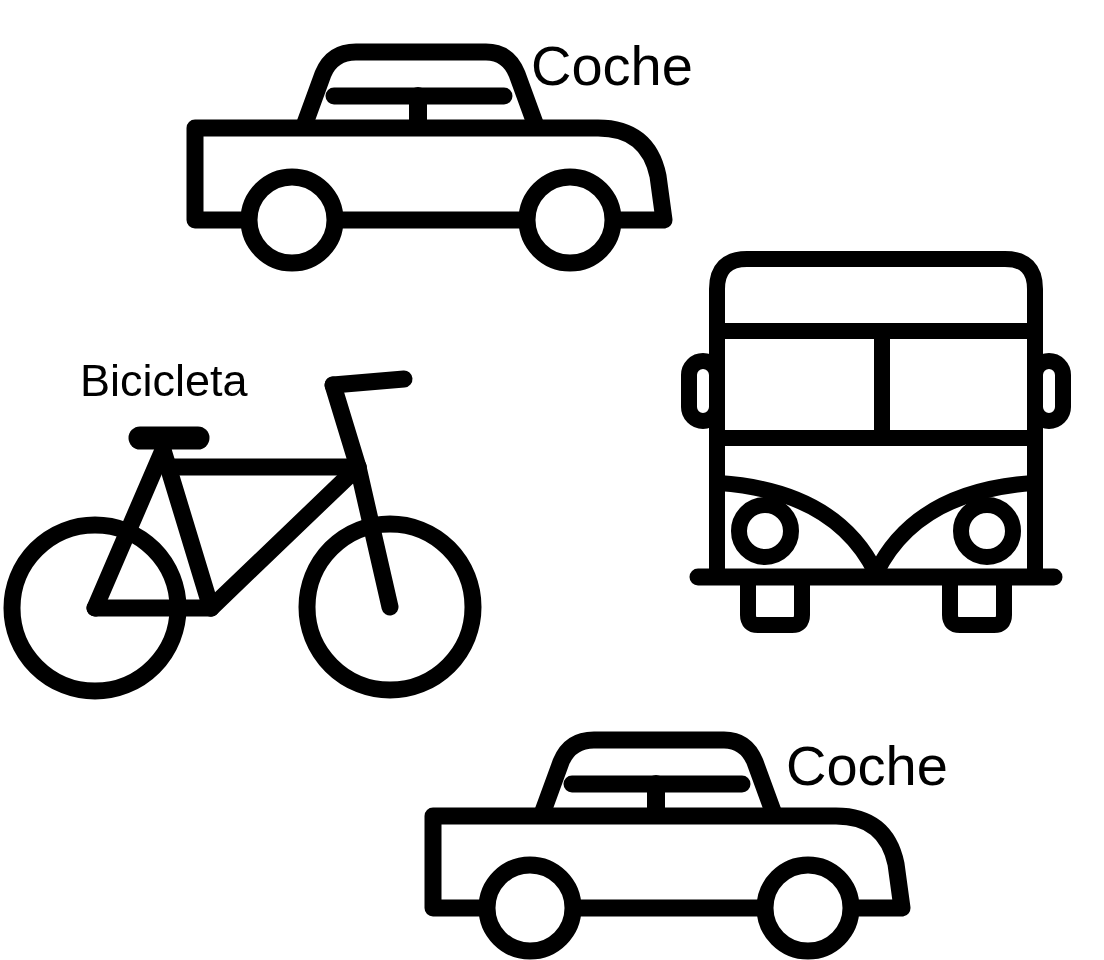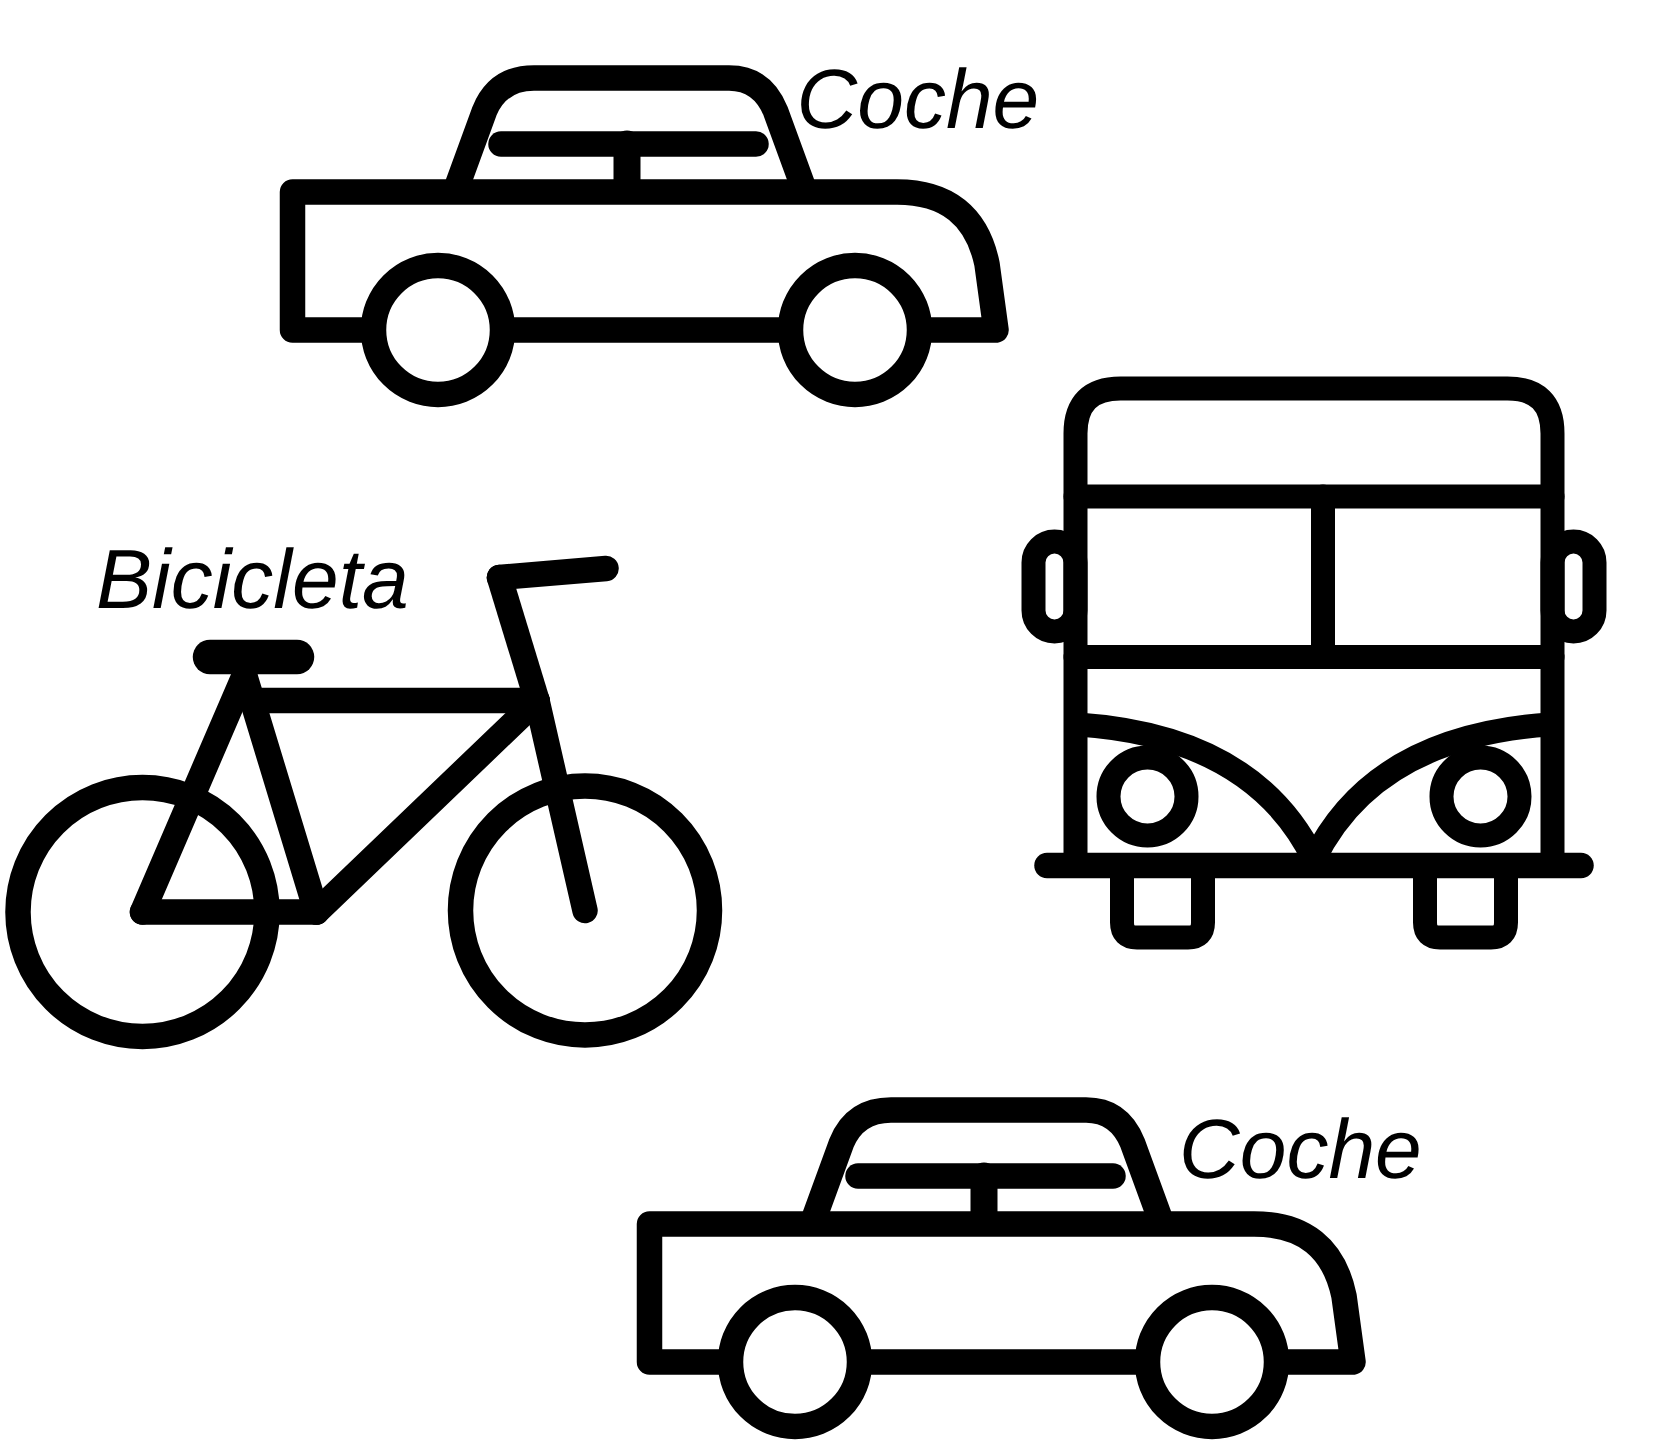--- a/index.html
+++ b/index.html
@@ -21,33 +21,32 @@
   .annotation {
     position: absolute;
     margin: 0;
     padding: 0;
     color: #000000;
     font-family: "Liberation Sans", sans-serif;
     font-weight: 400;
     line-height: 1;
     white-space: nowrap;
     user-select: none;
-    font-style: italic;
   }
   .vehicle {
     position: absolute;
   }
   .vehicle svg {
     display: block;
     overflow: visible;
   }
   
   #label-car-top   { left: 531px; top: 38px;  font-size: 56px; }
   #label-bus       { left: 767px; top: 182px; font-size: 56px; }
-  #label-bike      { left: 64px;  top: 358px; font-size: 56px; }
+  #label-bike      { left: 80px;  top: 358px; font-size: 45px; }
   #label-car-bottom{ left: 786px; top: 738px; font-size: 56px; }
 
   
   #vehicle-car-top    { left: 186px; top: 24px; }
   #vehicle-bus        { left: 686px; top: 243px; }
   #vehicle-bicycle    { left: 6px;   top: 370px; }
   #vehicle-car-bottom { left: 424px; top: 712px; }
 </style>
 </head>
 <body>

